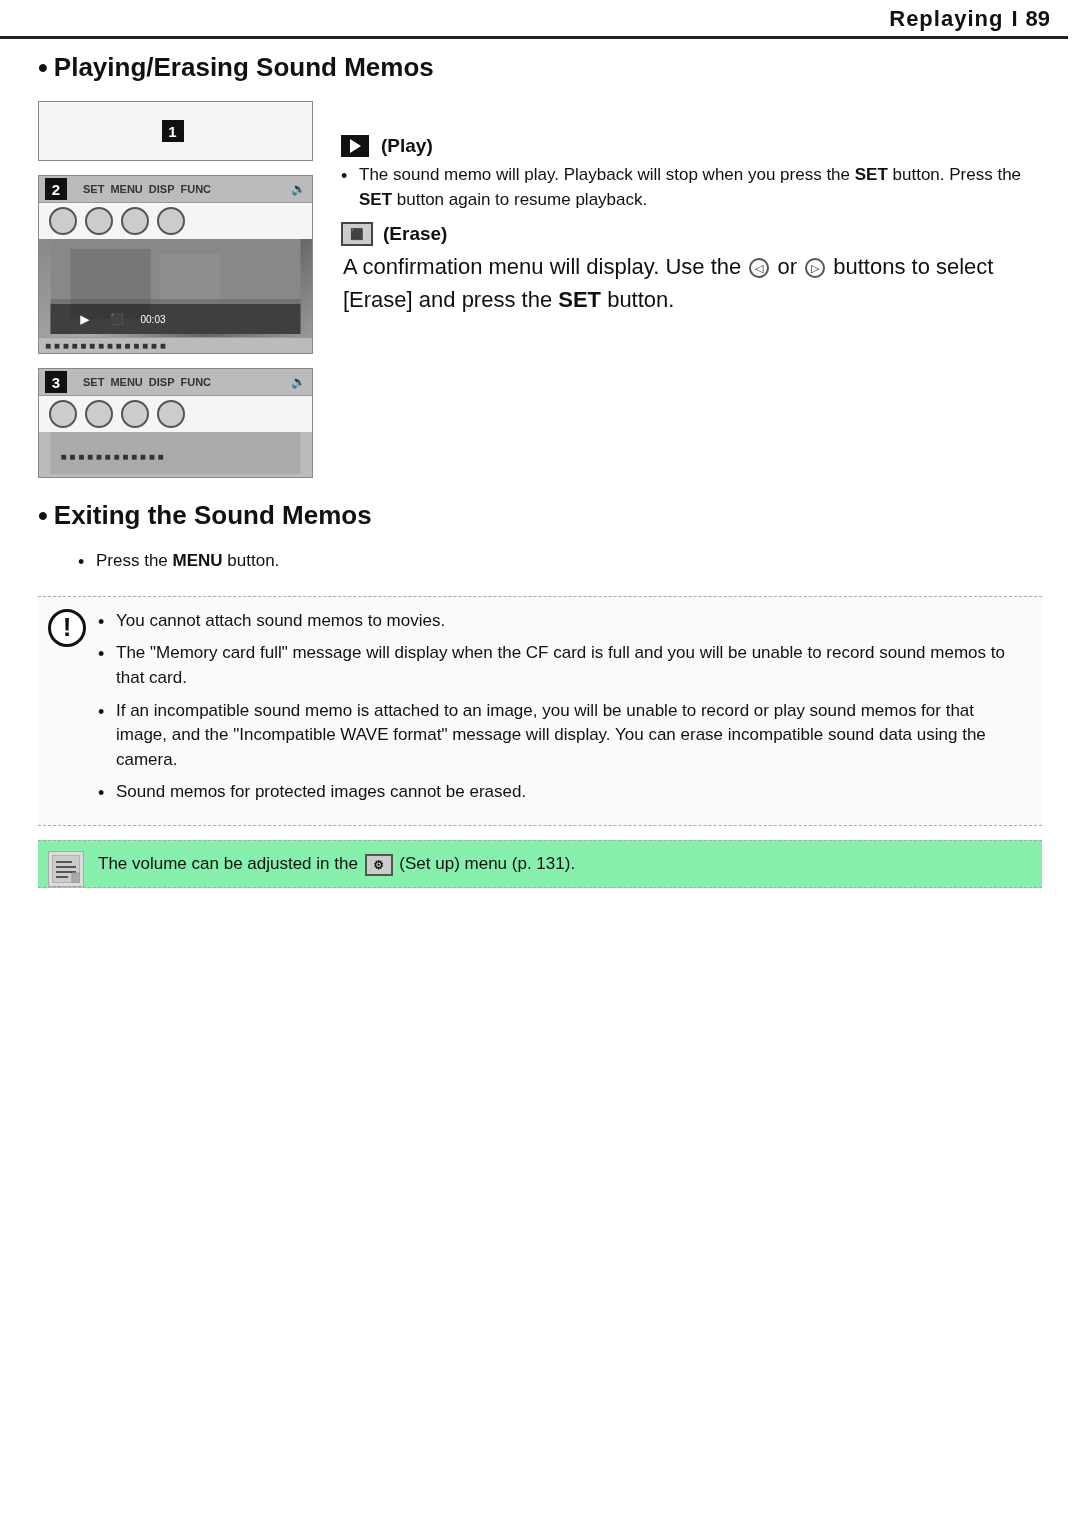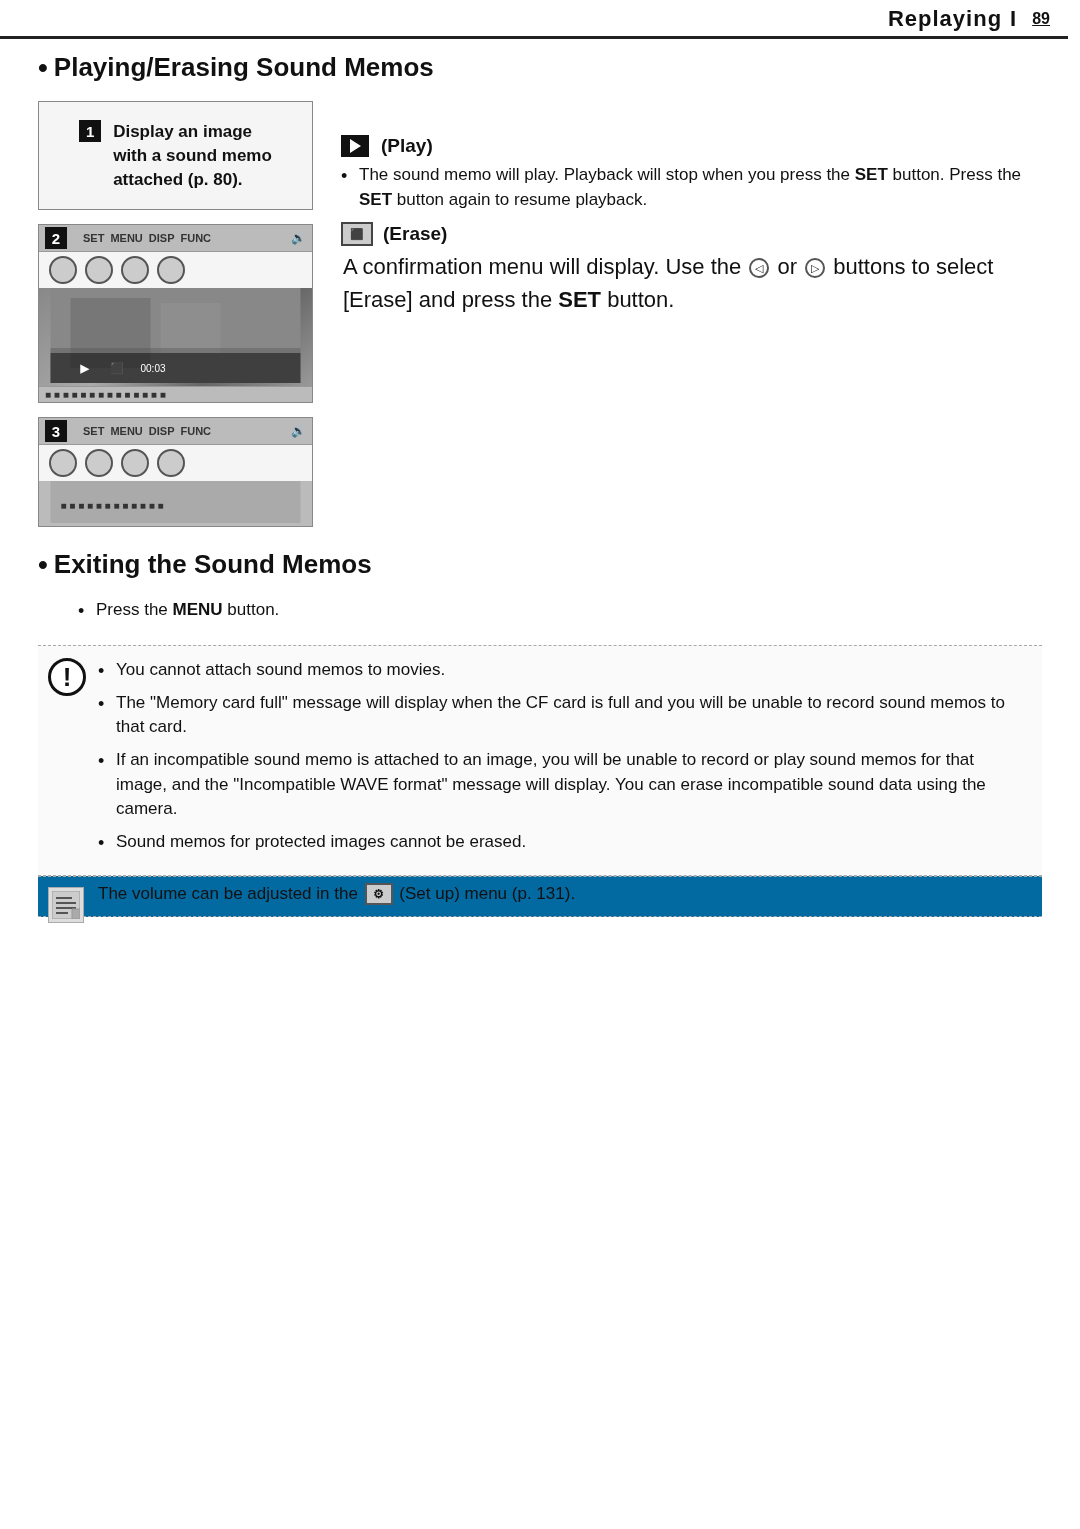--- a/index.html
+++ b/index.html
@@ -23,24 +23,22 @@
       align-items: center;
       border-bottom: 3px solid #222;
       padding: 6px 18px 4px 0;
     }
     .page-header-title {
       font-size: 22px;
       font-weight: bold;
       letter-spacing: 1px;
     }
     .page-number {
-      font-size: 16px;
-      font-weight: bold;
-      margin-left: 8px;
-      text-decoration: underline;
+      font-size: 22px;
+      font-weight: bold;
     }
     .header-divider {
       margin: 0 8px;
       font-size: 22px;
       font-weight: bold;
     }
 
     
     .main-content {
       padding: 52px 38px 30px 38px;
@@ -322,23 +320,24 @@
       font-size: 26px;
       font-weight: bold;
       color: #111;
       background: #fff;
     }
 
     
     .note-box {
       border-top: 1.5px dashed #aaa;
       border-bottom: 1.5px dashed #aaa;
-      padding: 4px 16px 10px 60px;
-      position: relative;
-      background: #0369a1;
+      margin-top: 14px;
+      padding: 10px 16px 10px 60px;
+      position: relative;
+      background: #86efac;
       font-size: 17px;
       line-height: 1.5;
     }
     .note-icon {
       position: absolute;
       left: 10px;
       top: 10px;
       width: 36px; height: 36px;
       background: #ddd;
       border: 1.5px solid #aaa;
@@ -376,21 +375,20 @@
     <span>Playing/Erasing Sound Memos</span>
   </div>
 
   <div class="two-col">
 
     <div class="left-col">
 
       <div class="step-box">
         <div class="step1-text">
           <span class="step-number">1</span>
-          <span style="text-align:left; font-size:17px; font-weight:bold; margin-left:6px;">Display an image<br>with a sound memo<br>attached (p. 80).</span>
         </div>
       </div>
 
       <div class="step-box" style="padding:0; overflow:hidden;">
         <div class="camera-top-bar">
           <span class="step-number">2</span>
           <span style="font-size:11px; margin-left:4px;">SET</span>
           <span style="font-size:11px;">MENU</span>
           <span style="font-size:11px;">DISP</span>
           <span style="font-size:11px;">FUNC</span>

